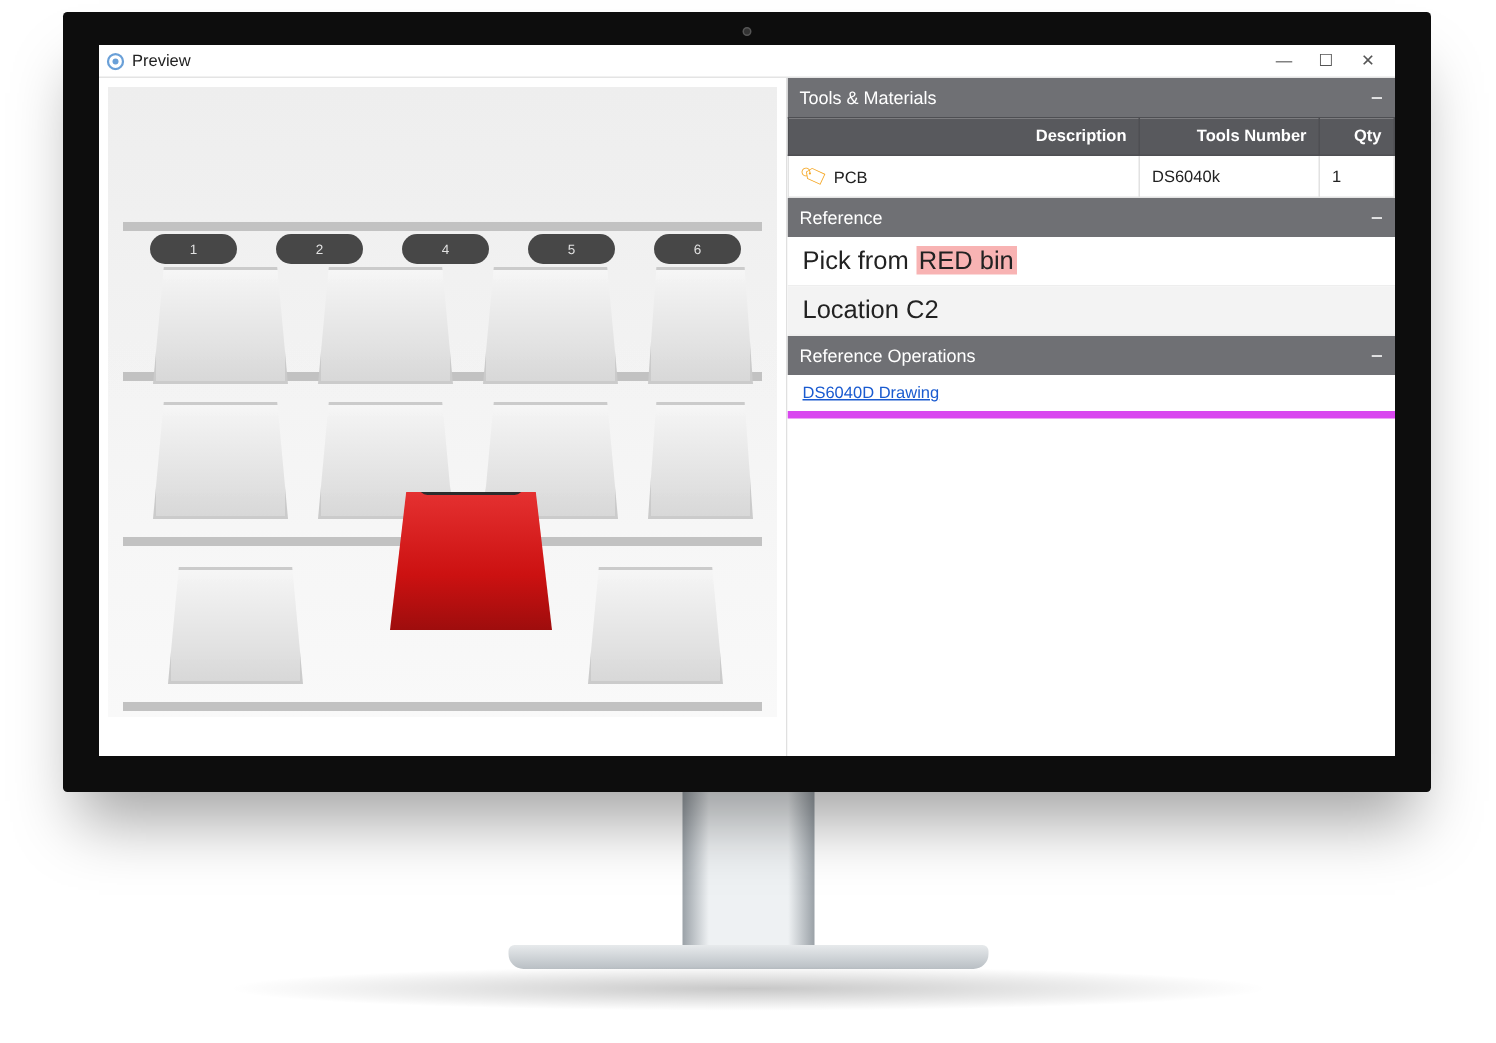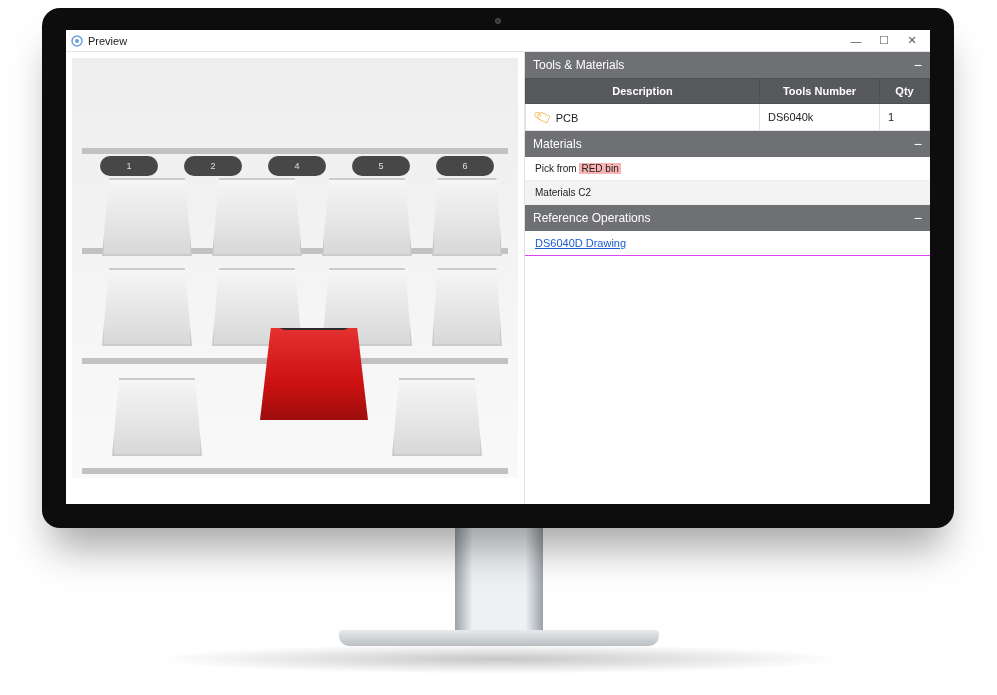--- a/index.html
+++ b/index.html
@@ -12,21 +12,21 @@
     position: relative;
   }
   
   .monitor {
     position: absolute;
     top: 8px;
     left: 42px;
     width: 912px;
     height: 520px;
     background: #0d0d0d;
-    border-radius: 18px;
+    border-radius: 3px;
     padding: 22px 24px 24px 24px;
     box-shadow: 0 30px 40px -10px rgba(0,0,0,.35);
   }
   .camera {
     position: absolute;
     top: 10px; left: 50%; transform: translateX(-50%);
     width: 6px; height: 6px; border-radius: 50%;
     background: #333; border: 1px solid #555;
   }
   .stand-neck {
@@ -136,35 +136,35 @@
     font-size:12px;
     display:flex; align-items:flex-end;
     cursor:pointer;
   }
   .section-header .sh-spacer{flex:1;}
   .section-header .collapse{font-size:14px;line-height:1;}
   table.tm {
     width:100%; border-collapse:collapse; font-size:11px;
   }
   table.tm th {
-    background:#58595d; color:#fff; text-align:center;
+    background:#58595d; color:#fff; text-align:right;
     padding:6px 8px; font-weight:600; border:1px solid #4e4f53;
   }
   table.tm td {
     padding:6px 8px; border:1px solid #e2e2e2; vertical-align:middle;
     background:#fff;
   }
   .tag-icon { display:inline-block; transform: rotate(-20deg); margin-right:4px; color:#f5a623; font-size:14px; line-height:1;}
   .ops-list .op-row{
-    padding:6px 10px; border-bottom:1px solid #eee; font-size:10px;
+    padding:6px 10px; border-bottom:1px solid #eee; font-size:17px;
   }
   .ops-list .op-row.alt{ background:#f3f3f3; }
   .hl-red{ background:#f8b3b3; padding:0 2px; }
   .ref-row{
-    padding:6px 10px; border-bottom:1px solid #d946ef; font-size:11px;
+    padding:6px 10px; border-bottom:5px solid #d946ef; font-size:11px;
   }
   .ref-row a{ color:#1a5bd0; text-decoration:underline; cursor:pointer;}
 </style>
 </head>
 <body>
 
 <div class="stand-neck"></div>
 <div class="stand-base"></div>
 <div class="shadow"></div>
 
@@ -255,30 +255,30 @@
               <td>
                 <span class="tag-icon">🏷</span><span>PCB</span>
               </td>
               <td>DS6040k</td>
               <td>1</td>
             </tr>
           </tbody>
         </table>
 
         <div class="section-header">
-          <span>Materials</span>
+          <span>Reference</span>
           <span class="sh-spacer"></span>
           <span class="collapse">−</span>
         </div>
         <div class="ops-list">
           <div class="op-row">
             <span>Pick from </span><span class="hl-red">RED bin</span><span></span>
           </div>
           <div class="op-row alt">
-            <span>Materials C2</span>
+            <span>Location C2</span>
           </div>
         </div>
 
         <div class="section-header">
           <span>Reference Operations</span>
           <span class="sh-spacer"></span>
           <span class="collapse">−</span>
         </div>
         <div class="ref-row">
           <a>DS6040D Drawing</a>

